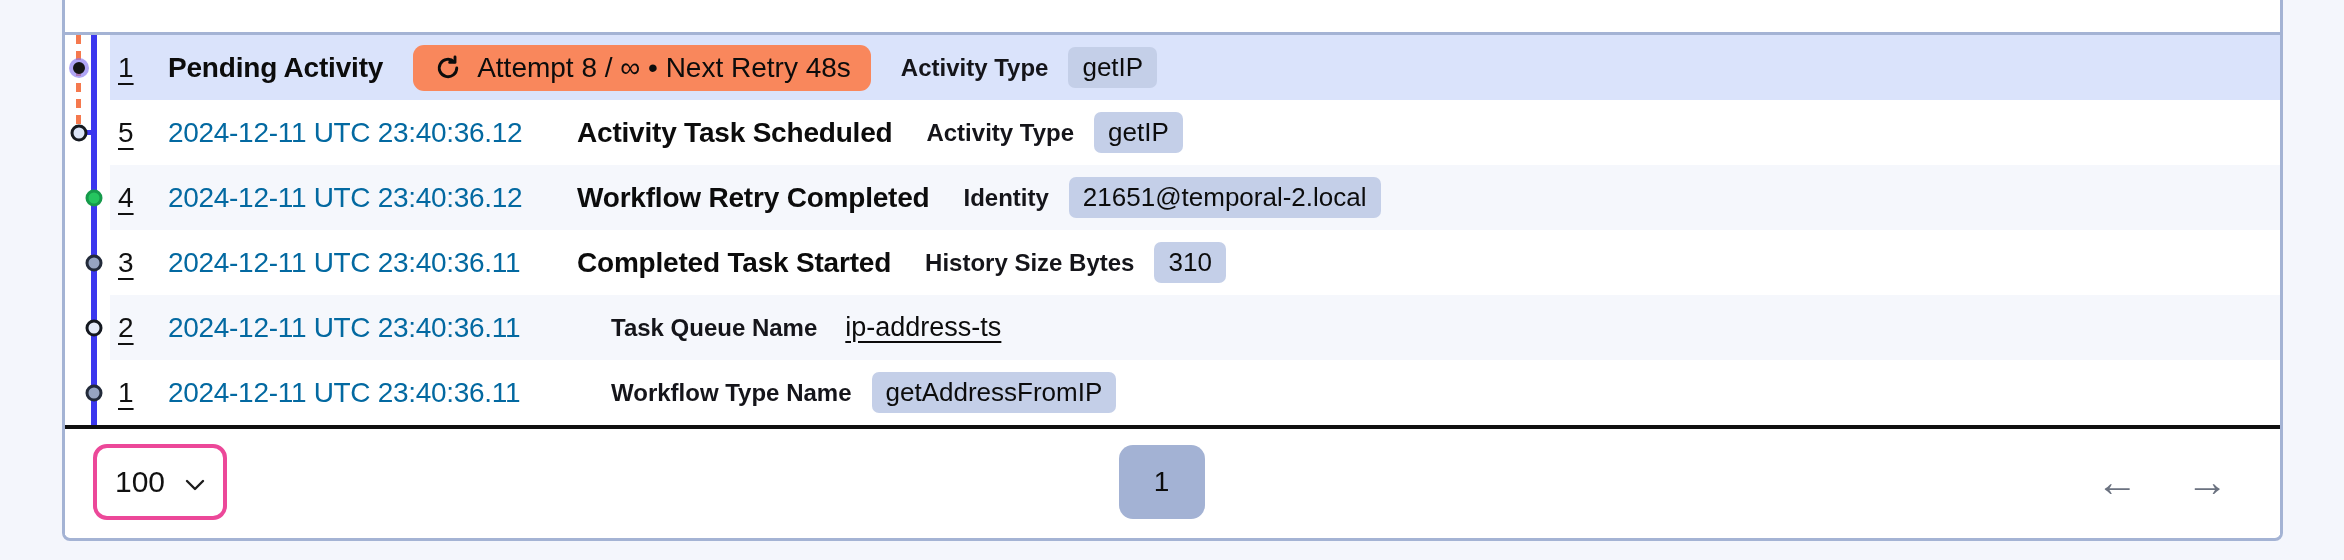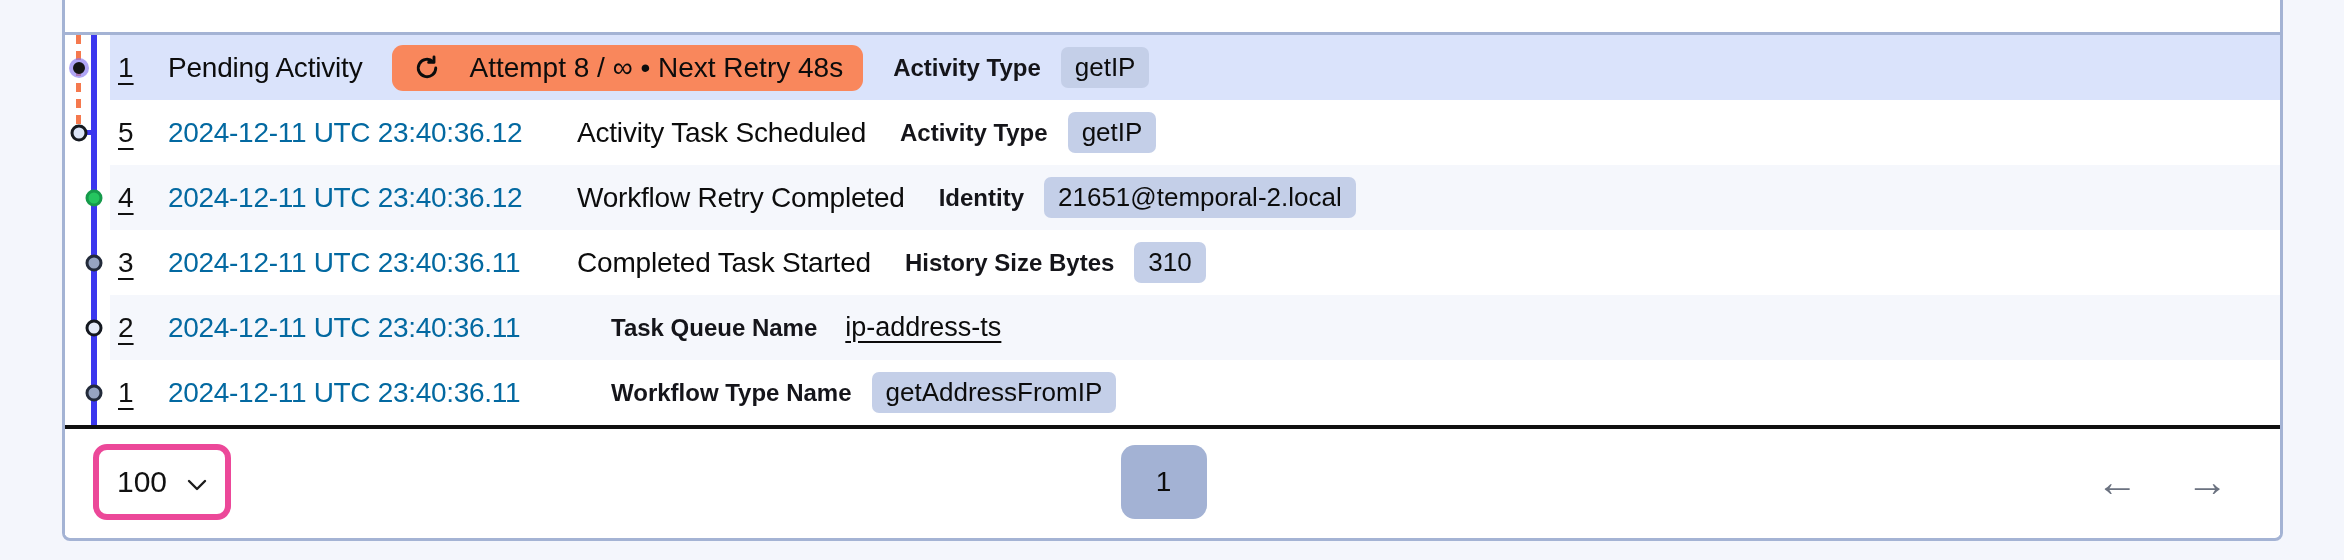--- a/index.html
+++ b/index.html
@@ -48,49 +48,49 @@
   }
   .row-selected { background:#dae3fb; }
   .row-alt { background:#f5f7fc; }
 
   .ev-num {
     width:26px; margin-right:24px; flex:none;
     font-size:28px; color:#111;
     text-decoration:underline; text-decoration-thickness:2px; text-underline-offset:6px;
   }
   .ev-time { width:365px; margin-right:44px; flex:none; font-size:28px; letter-spacing:-0.3px; color:#0369a1; }
-  .ev-name { font-size:28px; font-weight:400; letter-spacing:-0.2px; color:#0c0c0c; }
+  .ev-name { font-size:28px; font-weight:700; letter-spacing:-0.2px; color:#0c0c0c; }
   .ev-label { margin-left:34px; font-size:24px; color:#15151a;font-weight:bold; }
   .ev-value-badge {
     margin-left:20px; background:#c4cfe8; border-radius:7px;
     padding:5px 14px; font-size:26px; color:#0c0c0c;
   }
   .ev-value-link {
     margin-left:28px; font-size:27px; color:#0c0c0c;
     text-decoration:underline; text-decoration-thickness:2px; text-underline-offset:5px;
   }
   .retry-badge {
-    margin-left:30px; display:flex; align-items:center; gap:27px;
+    margin-left:30px; display:flex; align-items:center; gap:14px;
     background:#f9875c; border-radius:11px; padding:7px 20px;
     font-size:28px; color:#0c0c0c;
   }
   .retry-badge + .ev-label { margin-left:30px; }
   .retry-badge svg { display:block; }
 
   
   .black-sep { height:4px; background:#101010; }
   .pagination {
     height:106px; background:#fff;
     display:flex; align-items:center;
     padding-left:28px; padding-right:52px;
   }
   .spacer { flex:1; }
   .page-size {
     height:76px; min-width:114px;
-    border:6px solid #ec4899; border-radius:14px; background:#fff;
+    border:4px solid #ec4899; border-radius:14px; background:#fff;
     display:flex; align-items:center; justify-content:center; gap:20px;
     padding:0 18px; font-size:30px; cursor:pointer;
   }
   .page-btn {
     width:86px; height:74px; border-radius:14px; border:none;
     background:#a3b2d4; font-size:28px; color:#0c0c0c;
     font-family:inherit; display:flex; align-items:center; justify-content:center;
     cursor:pointer;
   }
   .nav-arrows { display:flex; align-items:center; gap:48px; }

